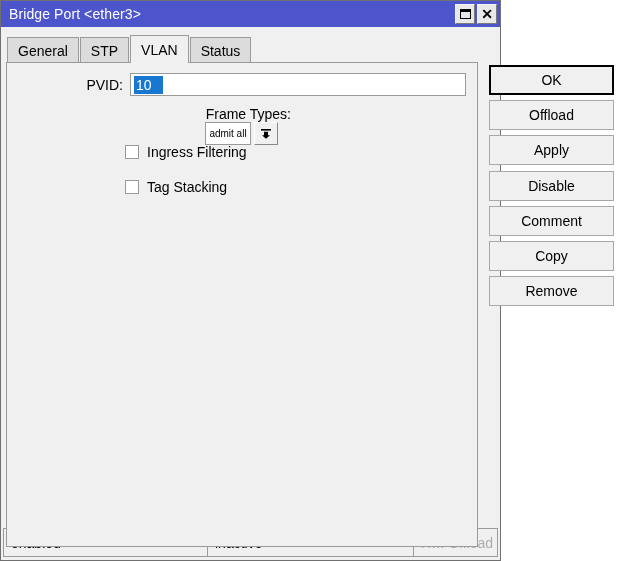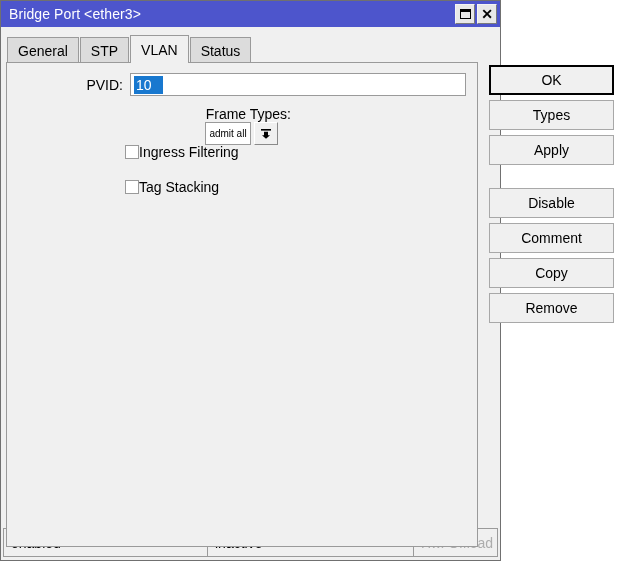--- a/index.html
+++ b/index.html
@@ -207,20 +207,21 @@
   }
   .checkbox {
     width: 14px;
     height: 14px;
     background: #ffffff;
     border: 1px solid #9a9a9a;
     box-sizing: border-box;
     flex: 0 0 auto;
   }
   .check-label {
+    margin-left: 8px;
     font-size: 14px;
     color: #000;
     white-space: nowrap;
   }
 
   
   .btn-col {
     position: absolute;
     left: 488px;
     top: 38px;
@@ -242,21 +243,21 @@
     font-size: 14px;
     color: #000;
     margin-bottom: 5px;
     cursor: pointer;
   }
   .btn.default {
     border: 2px solid #000000;
     outline: none;
   }
   .btn.gap-before {
-    margin-top: 23px;
+    margin-top: 6px;
   }
 
   
   .statusbar {
     flex: 0 0 auto;
     height: 29px;
     margin: 0 2px 3px 2px;
     display: flex;
     align-items: stretch;
     border: 1px solid #9a9a9a;
@@ -335,21 +336,21 @@
 
       <div class="check-row" style="top:116px;">
         <span class="checkbox"></span>
         <span class="check-label">Tag Stacking</span>
       </div>
 
     </div>
 
     <div class="btn-col">
       <div class="btn default">OK</div>
-      <div class="btn">Types</div>
+      <div class="btn">Offload</div>
       <div class="btn">Apply</div>
       <div class="btn gap-before">Disable</div>
       <div class="btn">Comment</div>
       <div class="btn">Copy</div>
       <div class="btn">Remove</div>
     </div>
 
   </div>
 
   <div class="statusbar">

